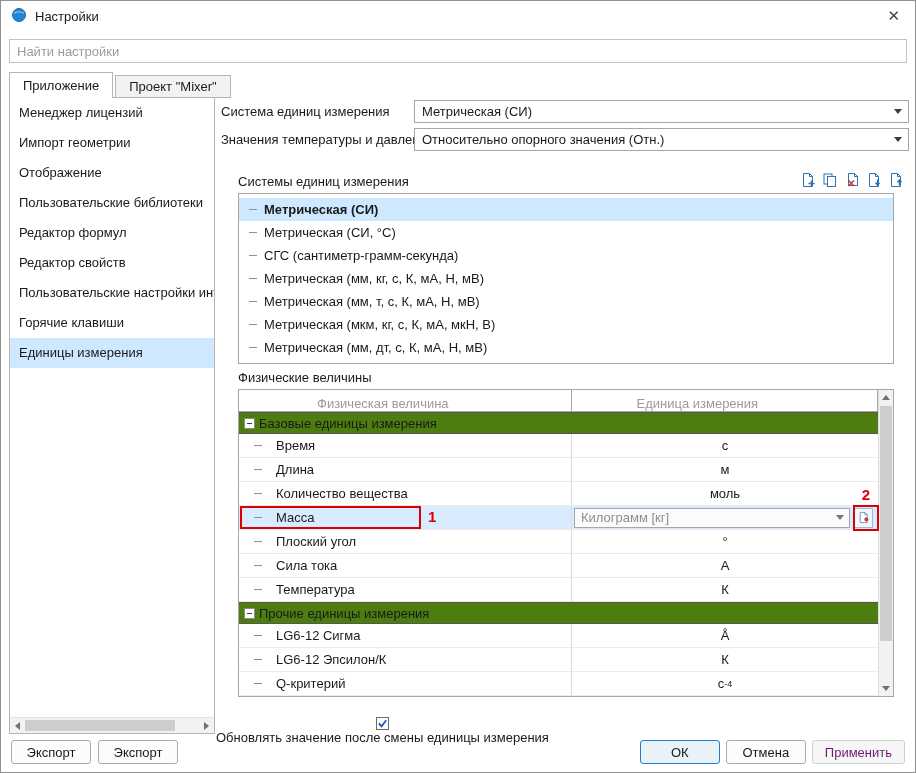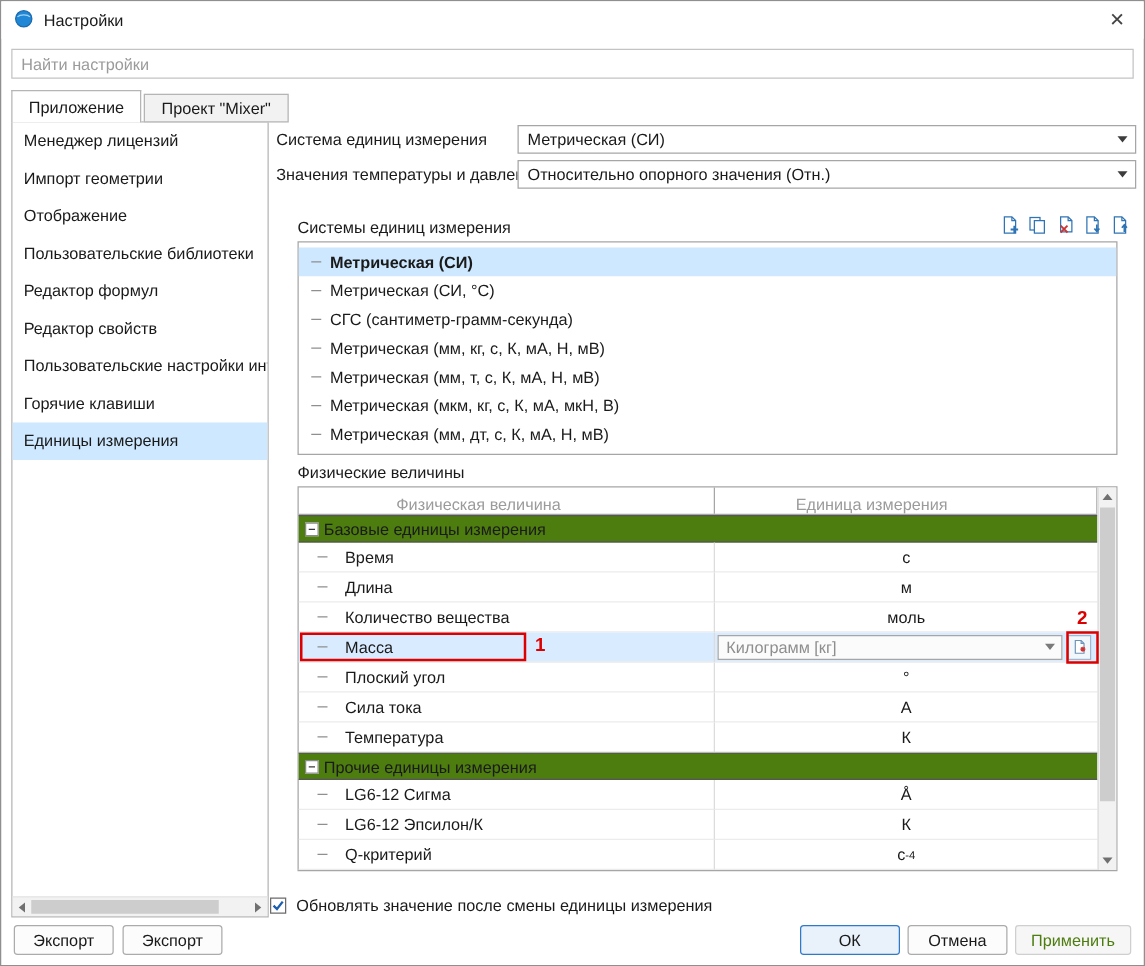--- a/index.html
+++ b/index.html
@@ -96,29 +96,29 @@
   .ann-2{position:absolute;right:8px;top:-20px;color:#dd0000;font-weight:bold;font-size:15px;}
 
   .vscroll{position:absolute;top:0;right:0;width:15px;height:306px;background:#f2f2f2;border-left:1px solid #dcdcdc;box-sizing:border-box;}
   .vs-arrow{position:absolute;left:0;width:14px;height:15px;display:flex;align-items:center;justify-content:center;}
   .vs-arrow.up{top:0;} .vs-arrow.down{bottom:0;}
   .vs-arrow.up::after{content:"";border-left:4px solid transparent;border-right:4px solid transparent;border-bottom:5px solid #707070;}
   .vs-arrow.down::after{content:"";border-left:4px solid transparent;border-right:4px solid transparent;border-top:5px solid #707070;}
   .vs-thumb{position:absolute;left:1px;top:16px;width:12px;height:235px;background:#cdcdcd;}
 
   
-  .check-row{position:absolute;left:215px;top:716px;display:flex;align-items:center;gap:8px;}
+  .check-row{position:absolute;left:215px;top:716px;display:flex;align-items:center;gap:0;flex-direction:column;}
   .checkbox{width:13px;height:13px;border:1px solid #6b6b6b;background:#fff;display:flex;align-items:center;
     justify-content:center;box-sizing:border-box;}
   .footer-left{position:absolute;left:10px;top:739px;display:flex;gap:7px;}
   .footer-right{position:absolute;right:10px;top:739px;display:flex;gap:6px;}
   .btn{min-width:80px;height:24px;border:1px solid #ababab;background:#fcfcfc;border-radius:3px;display:flex;
     align-items:center;justify-content:center;padding:0 12px;box-sizing:border-box;white-space:nowrap;}
   .btn.primary{border-color:#3079c8;background:#e9f2fb;}
-  .btn.disabled{color:#4d7c0f;background:#f6f6f6;border-color:#cfcfcf;}
+  .btn.disabled{color:#701a75;background:#f6f6f6;border-color:#cfcfcf;}
 </style>
 </head>
 <body>
 
 <div class="dialog">
 
   <div class="titlebar">
     <span>
       <svg width="16" height="16" viewBox="0 0 16 16">
           <circle cx="8" cy="8" r="6.5" fill="#2086d6" stroke="#1a6aad"></circle>

